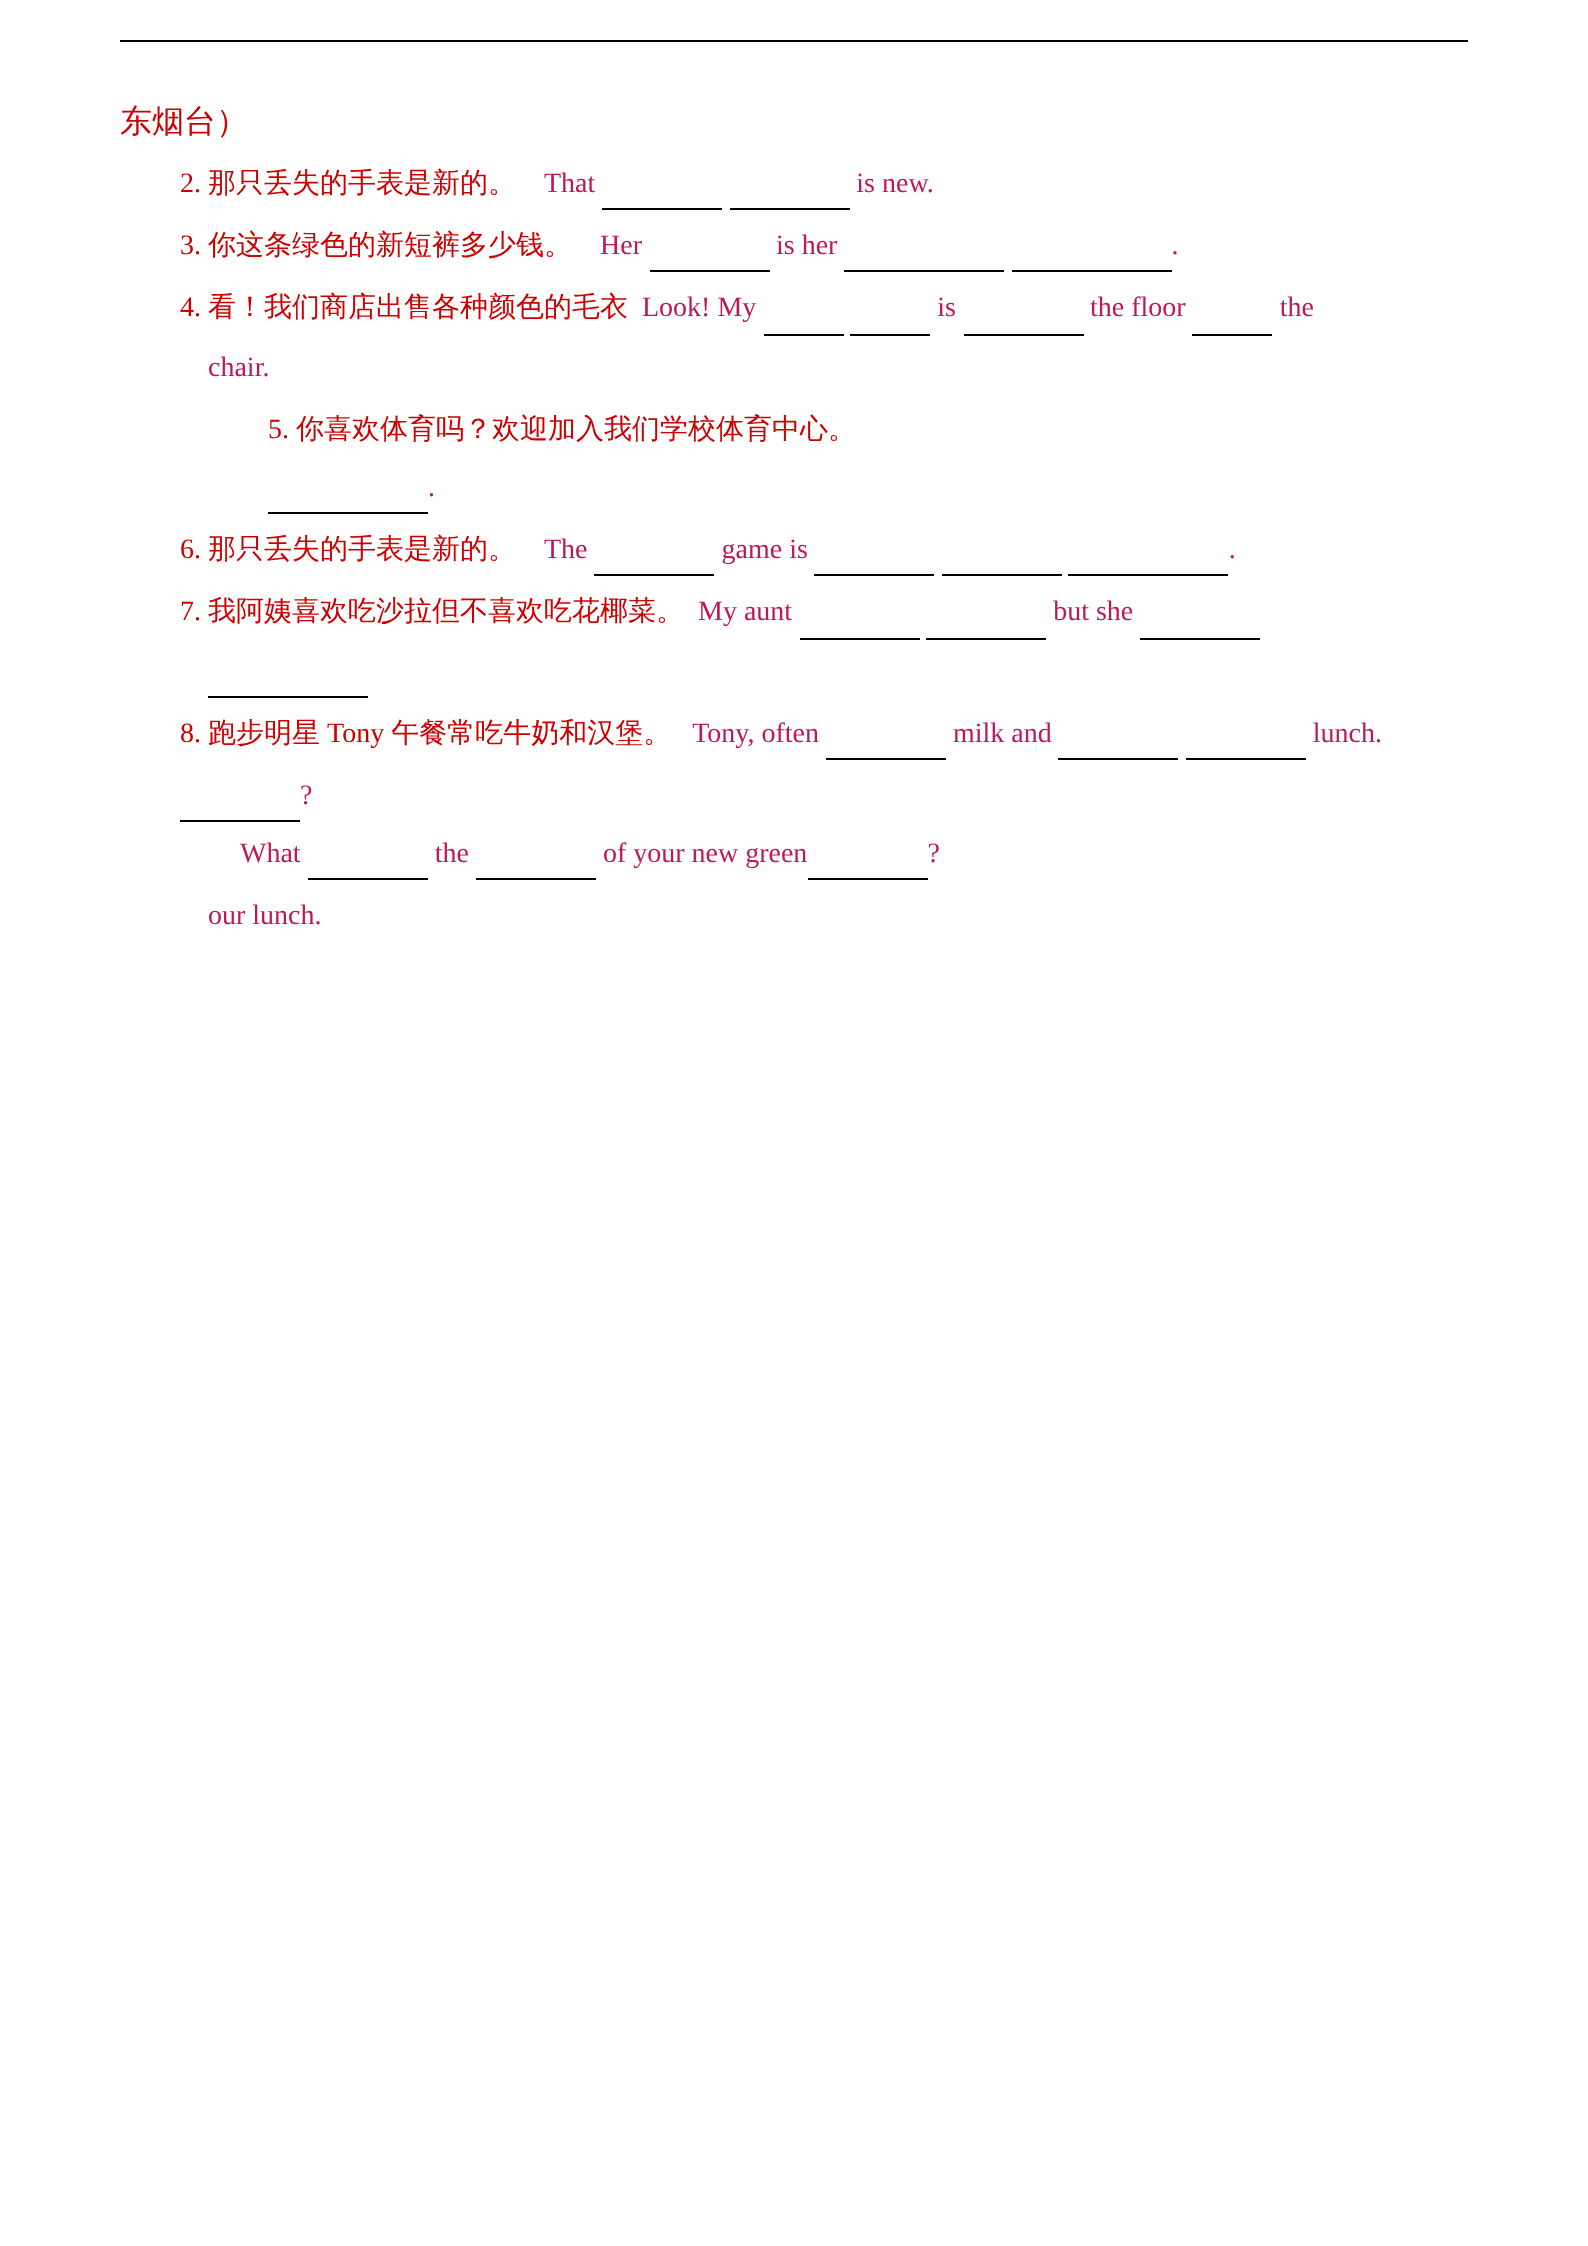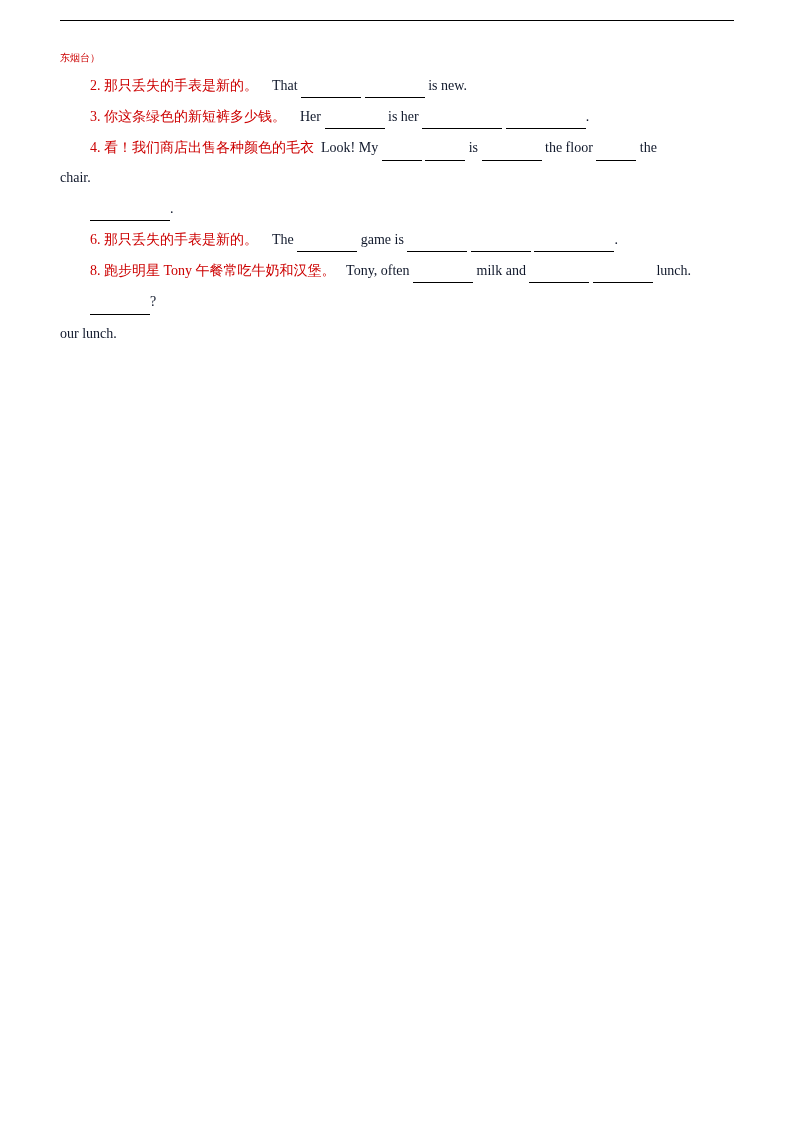--- a/index.html
+++ b/index.html
@@ -17,50 +17,51 @@
       padding: 20px 60px 40px 60px;
     }
     .top-line {
       border-top: 1px solid #000;
       margin-bottom: 30px;
     }
     .content {
       margin-top: 10px;
     }
     .header-line {
-      font-size: 10px;
+      font-size: 16px;
       color: #c00;
       margin-bottom: 8px;
     }
     .question-block {
       margin-bottom: 6px;
       line-height: 1.8;
     }
     .question-block .cn {
       color: #c00;
     }
     .question-block .en {
-      color: #0f172a;
+      color: #be185d;
     }
     .blank {
       display: inline-block;
       border-bottom: 1px solid #000;
       min-width: 60px;
       height: 16px;
       vertical-align: bottom;
     }
     .blank-sm {
       min-width: 40px;
     }
     .blank-lg {
       min-width: 80px;
     }
     .row {
       display: block;
       margin-bottom: 4px;
+      margin-left: 44px;
     }
     .indent {
       margin-left: 30px;
     }
     .indent2 {
       margin-left: 60px;
     }
   </style>
 </head>
 <body>
@@ -89,40 +90,57 @@
       <span class="cn">看！我们商店出售各种颜色的毛衣</span>
       <span class="en">&nbsp;Look! My <span class="blank blank-sm"></span> <span class="blank blank-sm"></span> is <span class="blank"></span> the floor <span class="blank blank-sm"></span> the</span>
     </div>
     <div class="row">
       <span class="en">chair.</span>
     </div>
   </div>
 
   <div class="question-block indent">
     <div class="row">
+      <span class="cn">5. </span>
+      <span class="cn">你喜欢体育吗？欢迎加入我们学校体育中心。</span>
+    </div>
+    <div class="row">
       <span class="en"><span class="blank blank-lg"></span>.</span>
     </div>
   </div>
 
   <div class="question-block indent">
     <span class="cn">6. </span>
     <span class="cn">那只丢失的手表是新的。</span>
     <span class="en">&nbsp;&nbsp;&nbsp;The <span class="blank"></span> game is <span class="blank"></span> <span class="blank"></span> <span class="blank blank-lg"></span>.</span>
   </div>
 
+  <div class="question-block">
+    <div class="row indent">
+      <span class="cn">7. </span>
+      <span class="cn">我阿姨喜欢吃沙拉但不喜欢吃花椰菜。</span>
+      <span class="en">&nbsp;My aunt <span class="blank"></span> <span class="blank"></span> but she <span class="blank"></span></span>
+    </div>
+    <div class="row">
+      <span class="en"><span class="blank blank-lg"></span></span>
+    </div>
+  </div>
 
   <div class="question-block indent">
     <span class="cn">8. </span>
     <span class="cn">跑步明星 Tony 午餐常吃牛奶和汉堡。</span>
     <span class="en">&nbsp;&nbsp;Tony, often <span class="blank"></span> milk and <span class="blank"></span> <span class="blank"></span> lunch.</span>
   </div>
 
   <div class="question-block">
     <div class="row indent">
       <span class="en"><span class="blank"></span>?</span>
+    </div>
+    <div class="row indent2">
+      <span class="en">What <span class="blank"></span> the <span class="blank"></span> of your new green<span class="blank"></span>?</span>
     </div>
   </div>
 
   <div class="question-block">
     <div class="row">
       <span class="en">our lunch.</span>
     </div>
   </div>
 
 </div>

